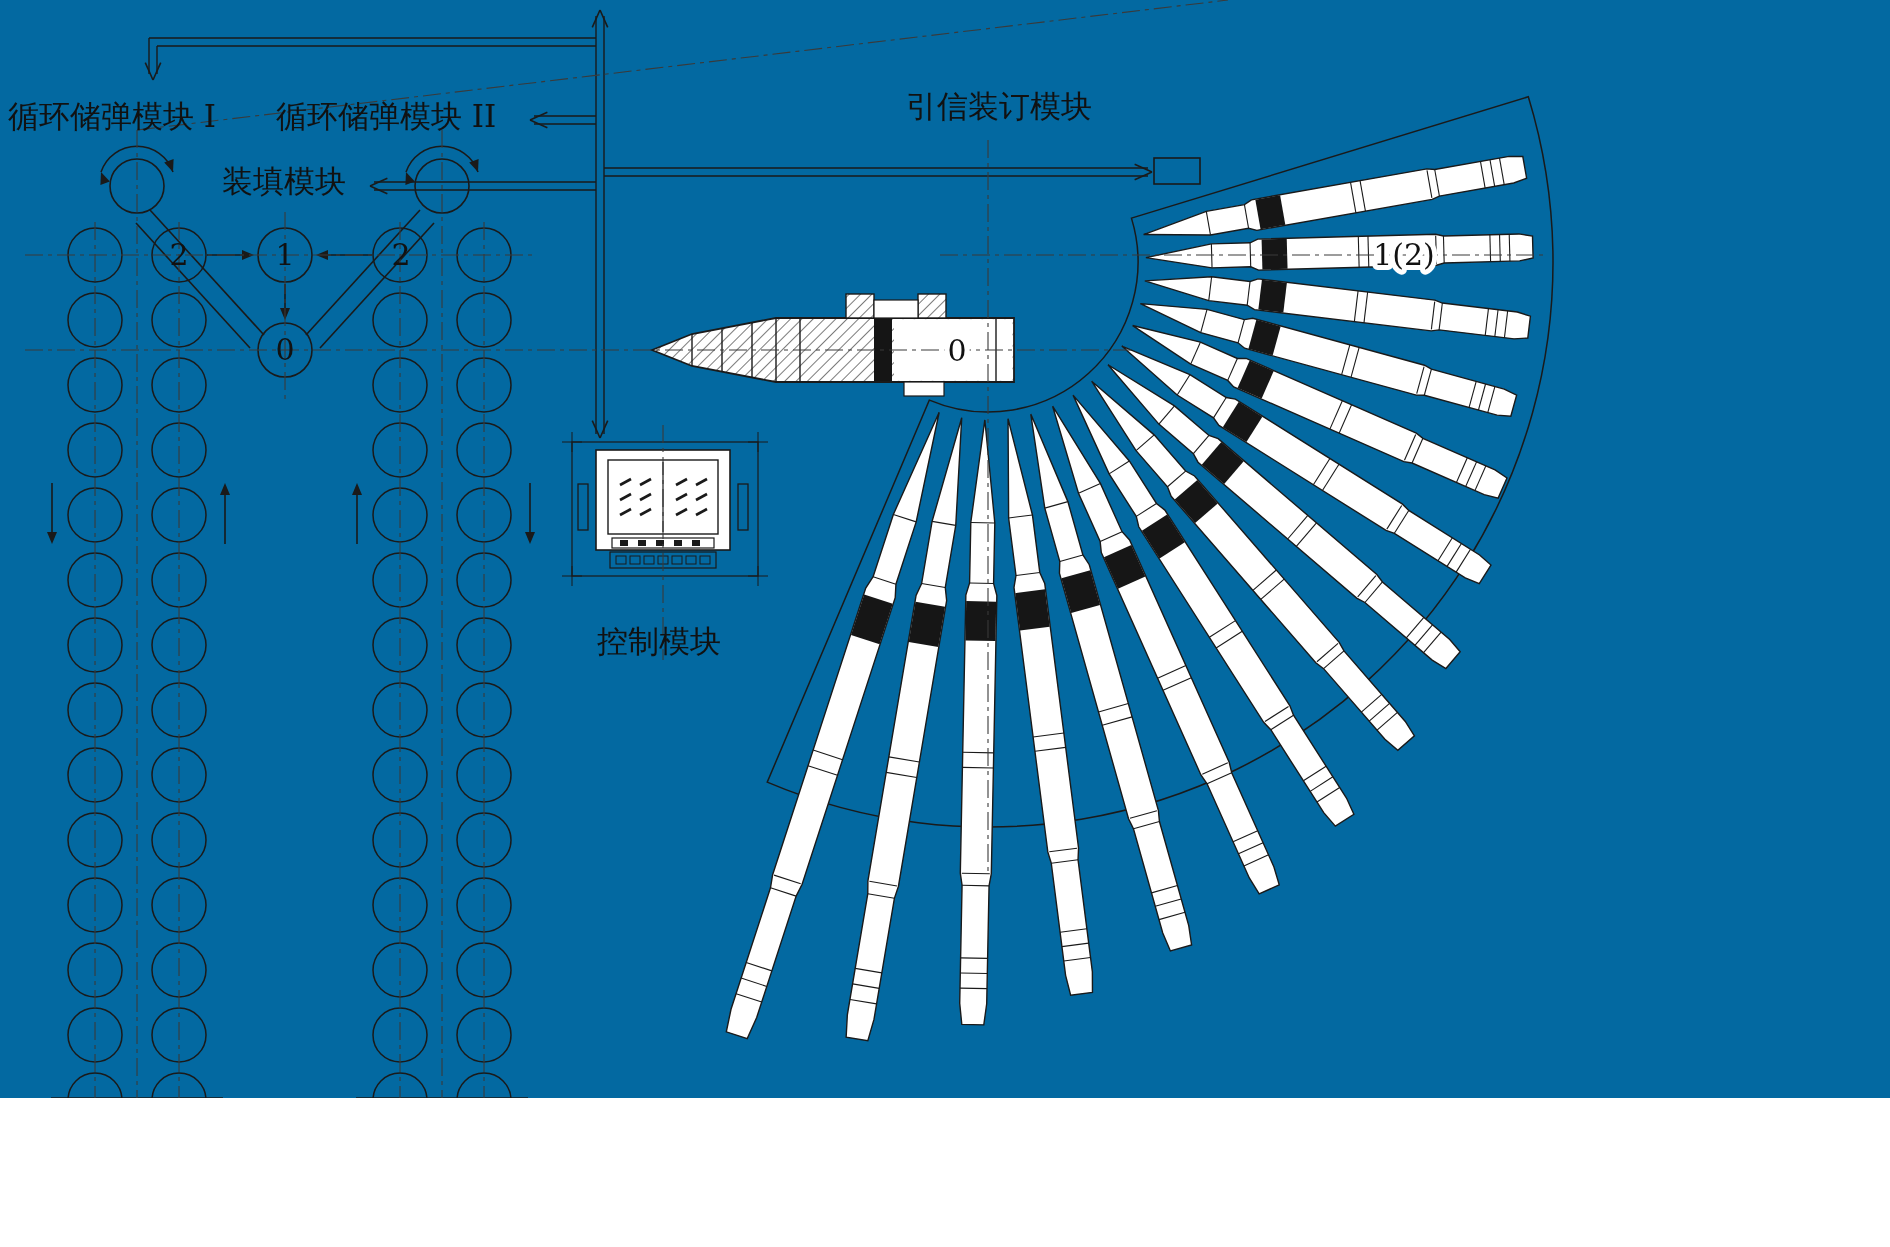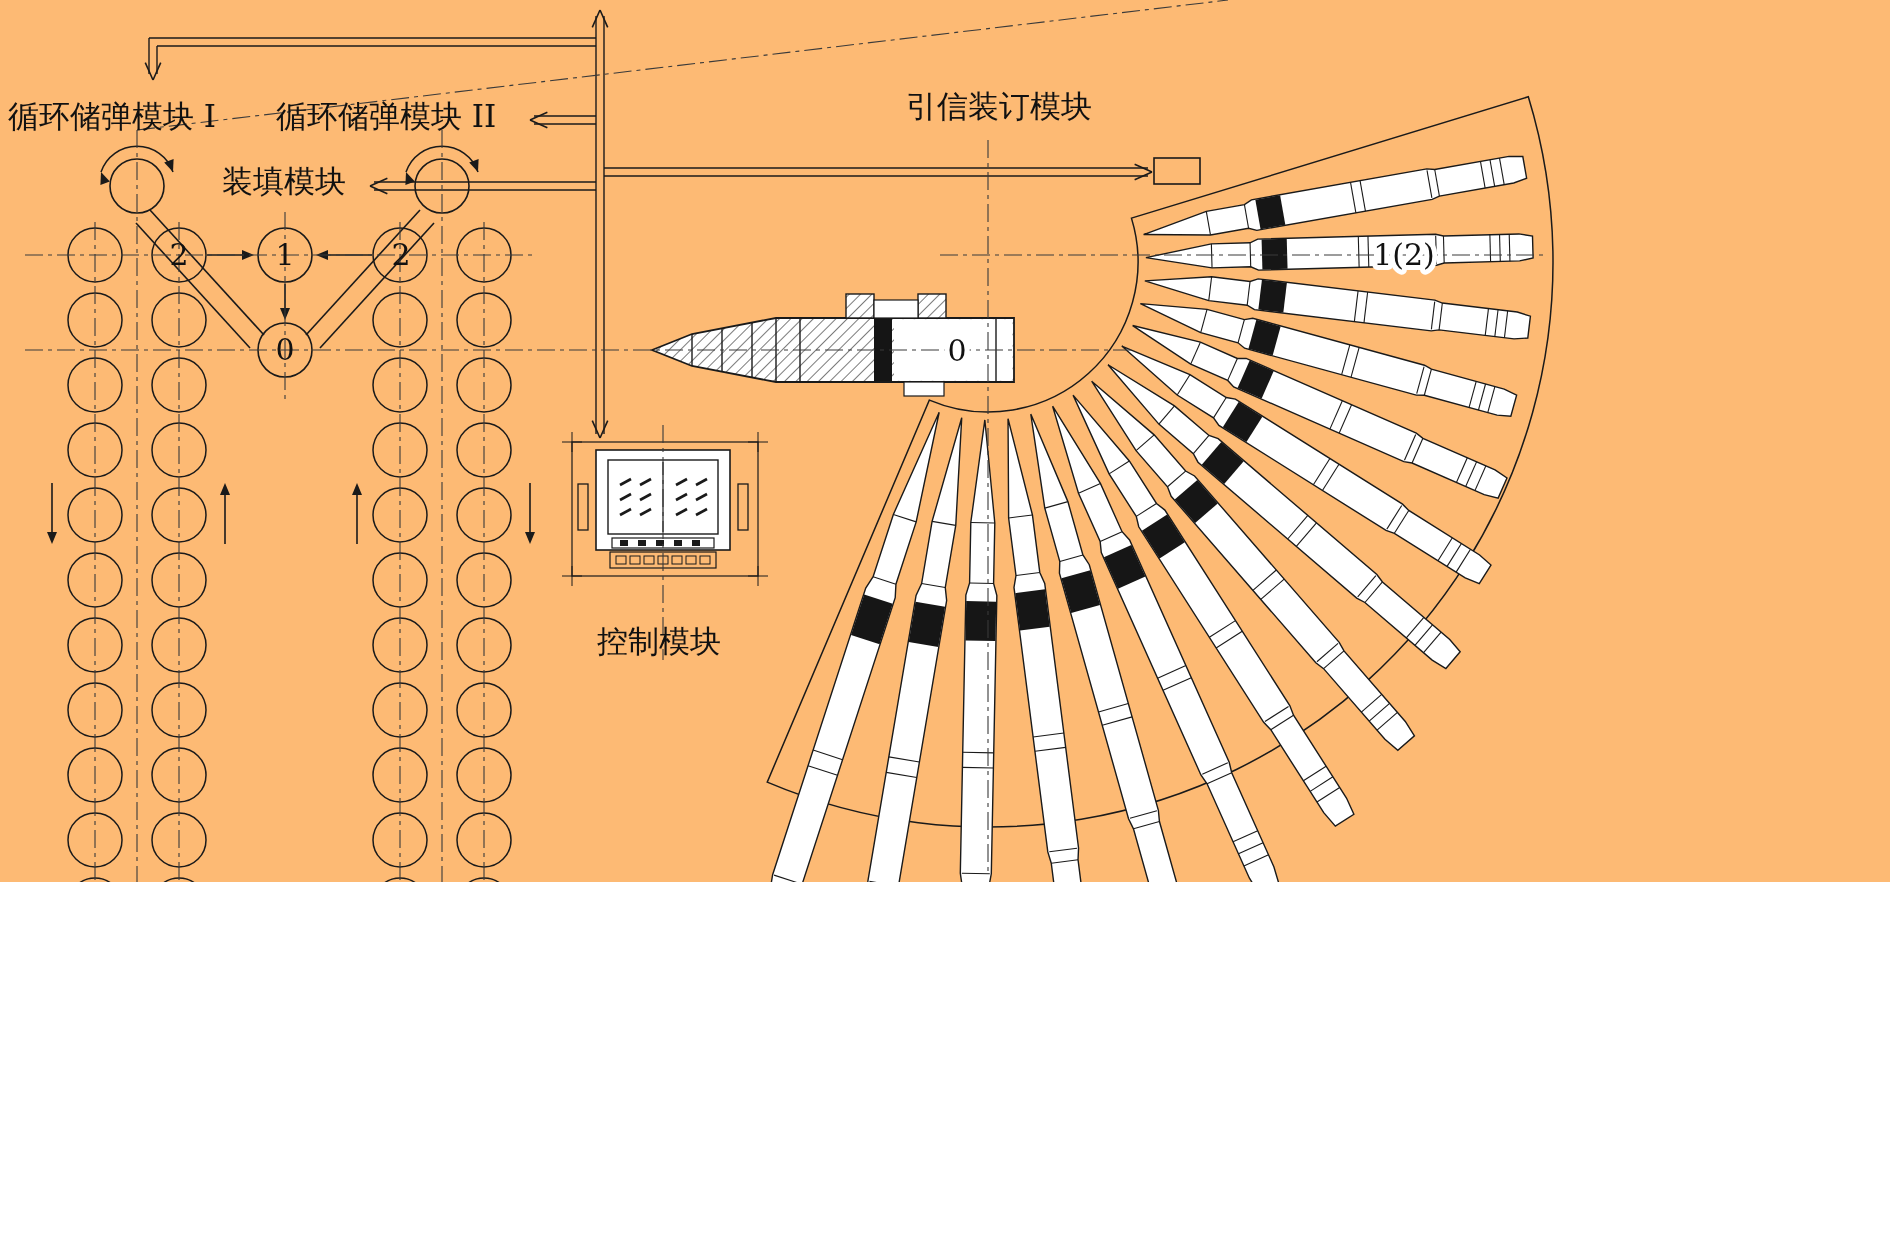--- a/index.html
+++ b/index.html
@@ -1,16 +1,16 @@
 <!DOCTYPE html>
 <html><head>
 <meta charset="utf-8">
 <style>
   html,body{margin:0;padding:0;background:#fff;}
-  .stage{position:relative;width:1890px;height:882px;background:#fdba74;overflow:hidden;}
+  .stage{position:relative;width:1890px;height:1098px;background:#0369a1;overflow:hidden;}
   svg{display:block;}
   .lbl{font:31px "DejaVu Serif","Liberation Serif",serif;fill:#111;}
   .num{font:30px "DejaVu Serif","Liberation Serif",serif;fill:#111;text-anchor:middle;}
   .halo{paint-order:stroke;stroke:#fff;stroke-width:10px;stroke-linejoin:round;}
 </style>
 </head>
 <body>
 
 <div class="stage">
 <svg id="svg" width="1890" height="1247" viewBox="0 0 1890 1247">

